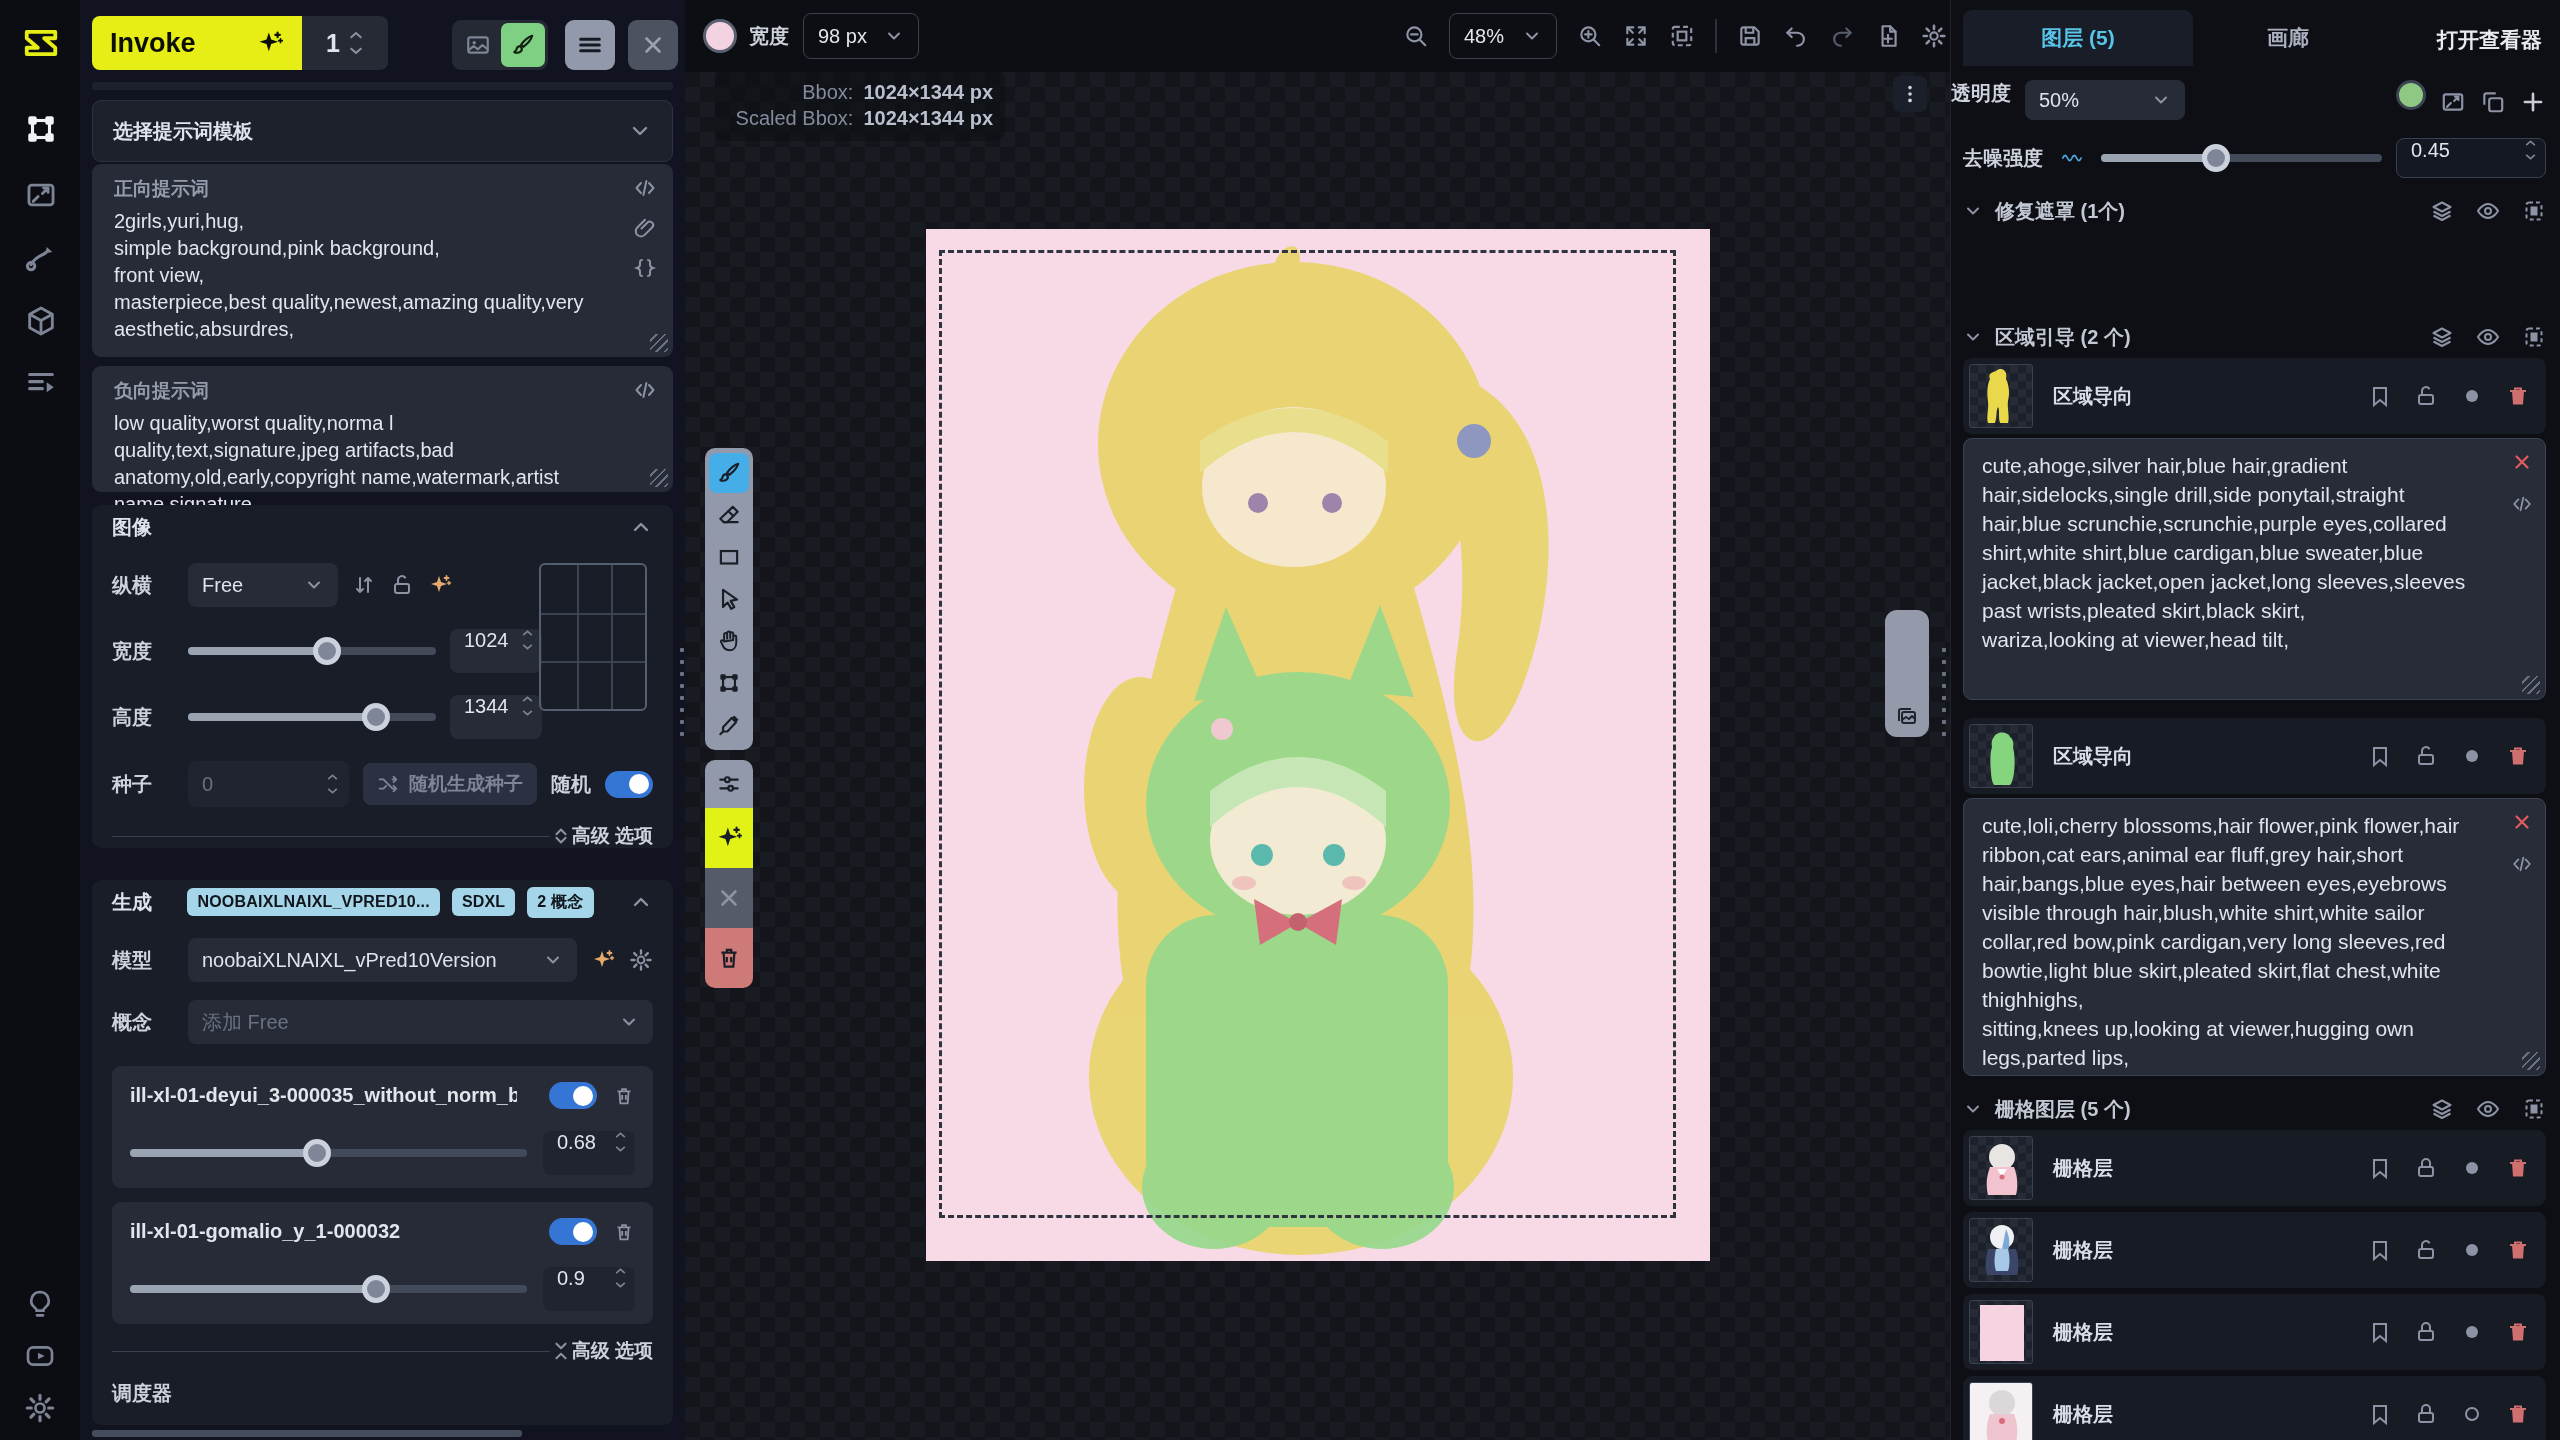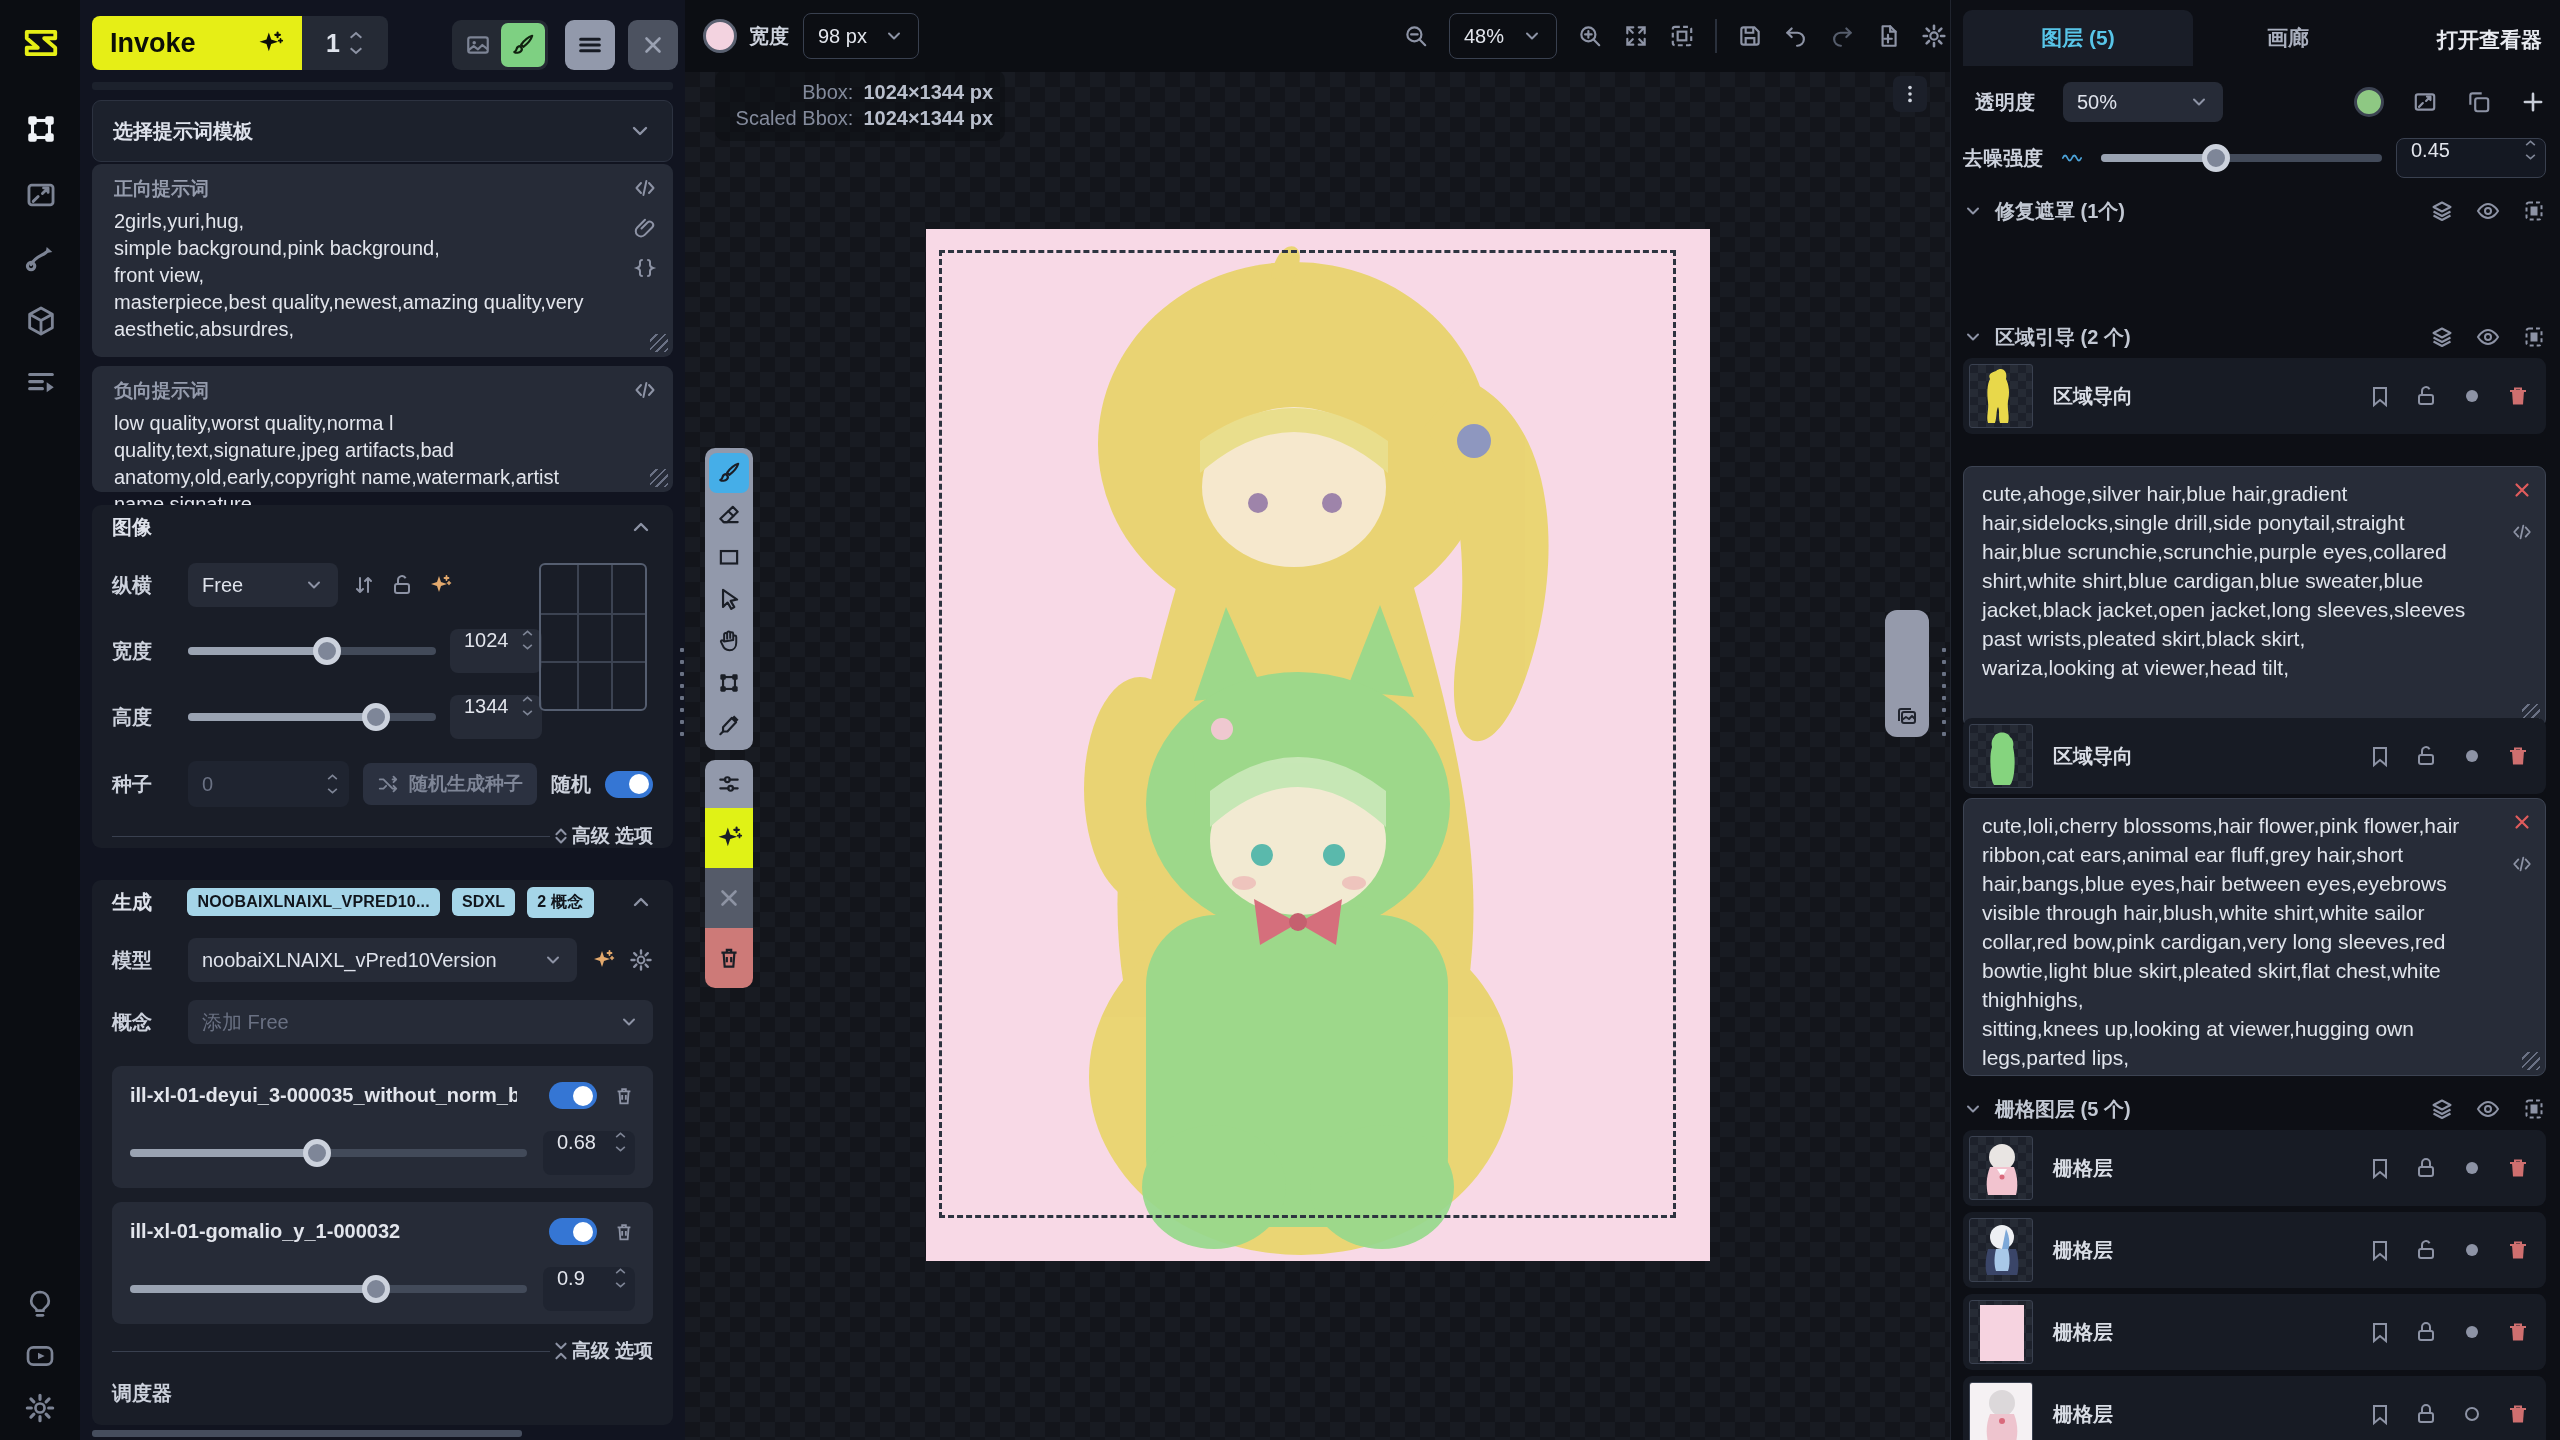--- a/index.html
+++ b/index.html
@@ -127,21 +127,21 @@
   .dots.l{left:-7px;}
   .dots.r{right:2px;}
 
   
   .rpanel{position:absolute;left:1950px;top:0;width:610px;height:1440px;background:#0d0f15;border-left:1px solid #20242e;}
   .tab{position:absolute;top:10px;height:56px;display:flex;align-items:center;justify-content:center;
     font-size:21px;font-weight:bold;}
   .tab.active{left:12px;width:230px;background:#191d27;border-radius:9px 9px 0 0;color:#58c5e8;}
   .tab.idle{left:262px;width:150px;color:#aab0bf;}
   .openviewer{position:absolute;right:18px;top:26px;font-size:21px;font-weight:bold;color:#e8eaf0;}
-  .oprow{position:absolute;left:24px;right:14px;top:80px;height:44px;display:flex;align-items:center;gap:28px;}
+  .oprow{position:absolute;left:0;right:14px;top:80px;height:44px;display:flex;gap:14px;}
   .oprow .dd{width:160px;}
   .greendot{width:30px;height:30px;border-radius:50%;background:#8ec883;border:3px solid #3c4352;margin-left:auto;}
   .dnrow{position:absolute;left:12px;right:14px;top:138px;height:40px;display:flex;align-items:center;gap:14px;}
   .dnrow .flabel{width:auto;}
   .dnrow .numin{width:150px;height:40px;background:#141822;border:1px solid #39404f;}
   .ghead{position:absolute;left:12px;right:14px;height:30px;display:flex;align-items:center;gap:12px;
     font-size:20px;font-weight:bold;color:#c2c8d3;}
   .ghead .ricons{margin-left:auto;display:flex;gap:22px;color:#8a90a0;}
   .lrow{position:absolute;left:12px;right:14px;height:76px;background:#171b24;border-radius:9px;
     display:flex;align-items:center;gap:20px;padding:0 16px 0 6px;}
@@ -1076,21 +1076,21 @@
               <use href="#s-circle"></use>
             </svg>
           </span>
         <span class="ic red">
             <svg width="24" height="24">
               <use href="#s-trash"></use>
             </svg>
           </span>
       </span>
     </div>
-    <div class="rpbox" style="top:438px;height:262px;margin-top:28px;">
+    <div class="rpbox" style="top:438px;height:262px;">
       <div class="rptext">cute,ahoge,silver hair,blue hair,gradient hair,sidelocks,single drill,side ponytail,straight hair,blue scrunchie,scrunchie,purple eyes,collared shirt,white shirt,blue cardigan,blue sweater,blue jacket,black jacket,open jacket,long sleeves,sleeves past wrists,pleated skirt,black skirt,
 wariza,looking at viewer,head tilt,</div>
       <div class="rpicons">
         <span class="ic" style="color:#e05c5c">
             <svg width="22" height="22">
               <use href="#s-x"></use>
             </svg>
           </span>
         <span class="ic">
             <svg width="22" height="22">

